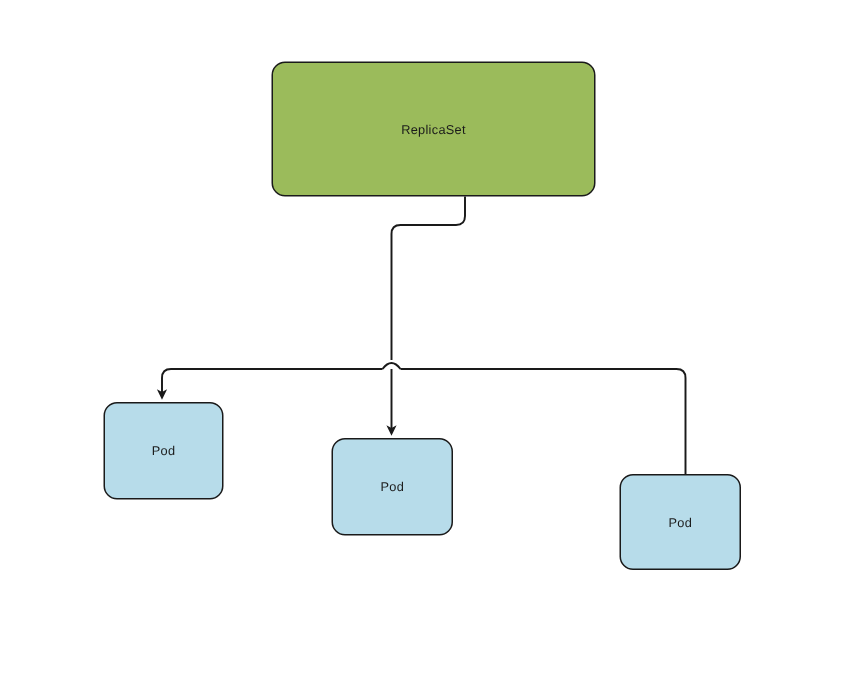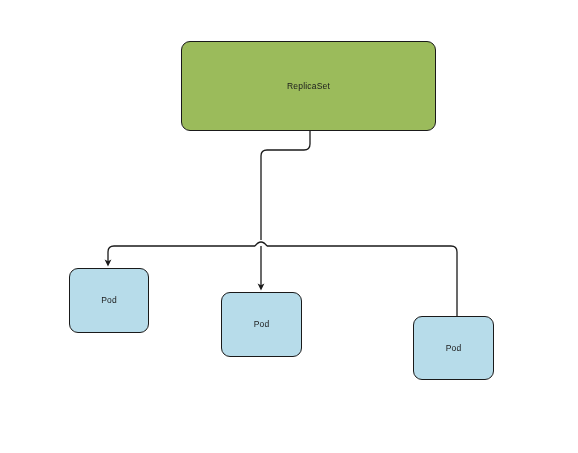--- a/index.html
+++ b/index.html
@@ -38,21 +38,21 @@
     font-size: 8.5px;
     color: #1a1a1a;
     letter-spacing: 0.2px;
     line-height: 1;
     text-align: center;
     user-select: none;
   }
   #node-replicaset {
     left: 181px;
     top: 41px;
-    width: 255px;
+    width: 216px;
     height: 90px;
     background: #9bbb5b;
   }
   #node-pod-1 {
     left: 69px;
     top: 268px;
     width: 80px;
     height: 65px;
     background: #b7dcea;
   }

